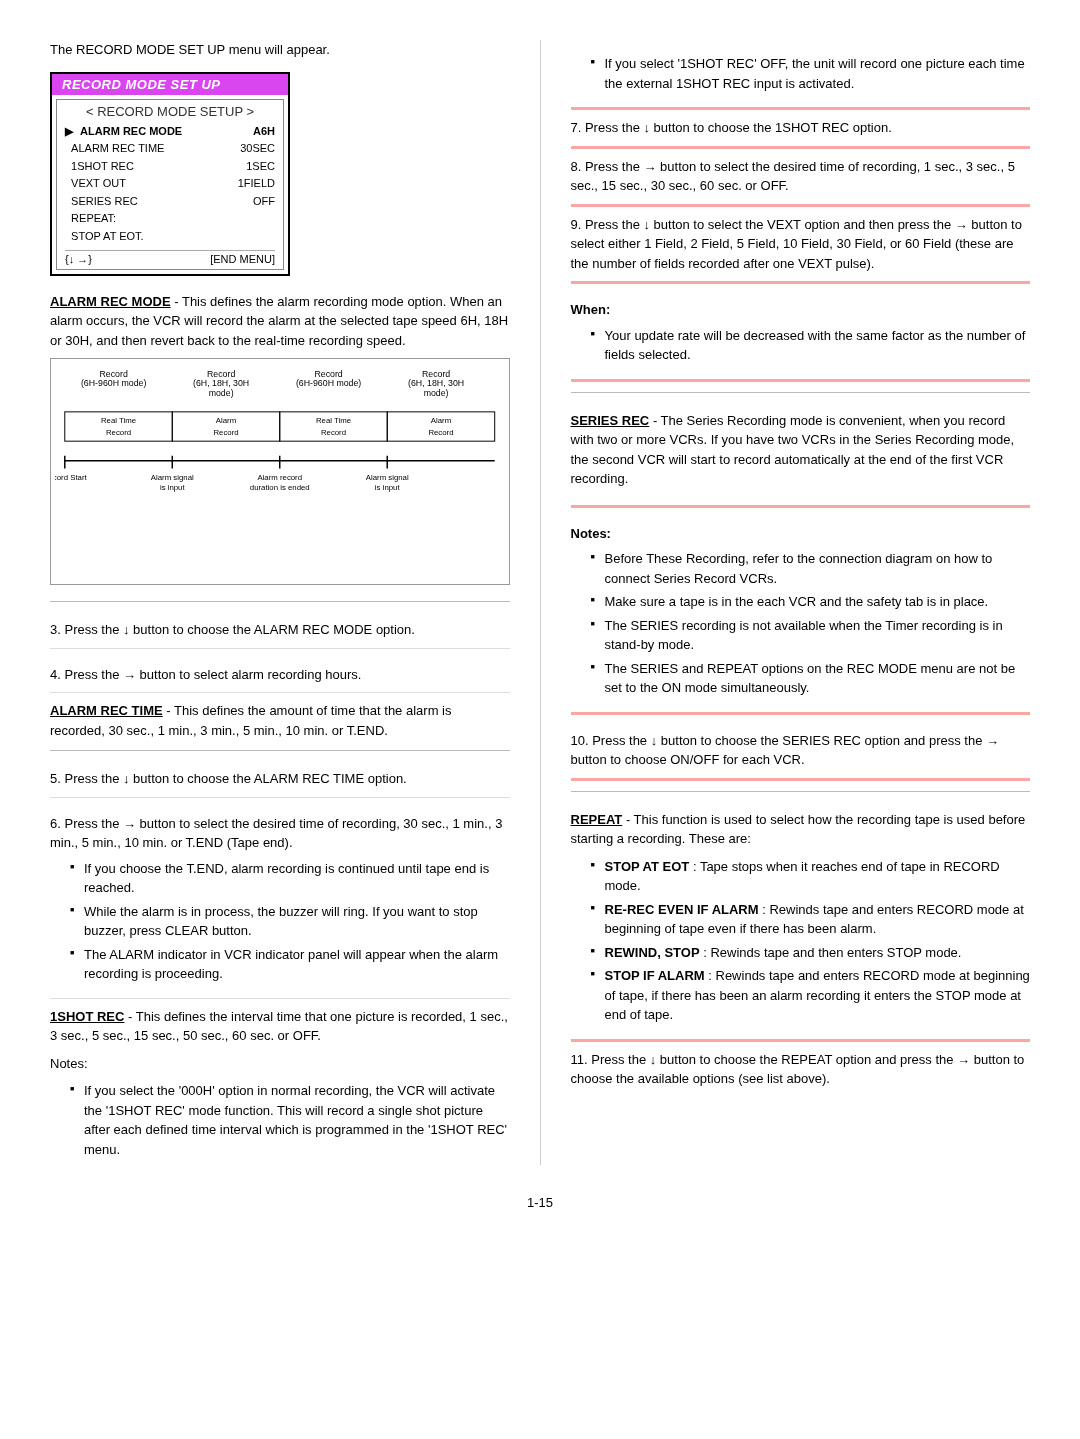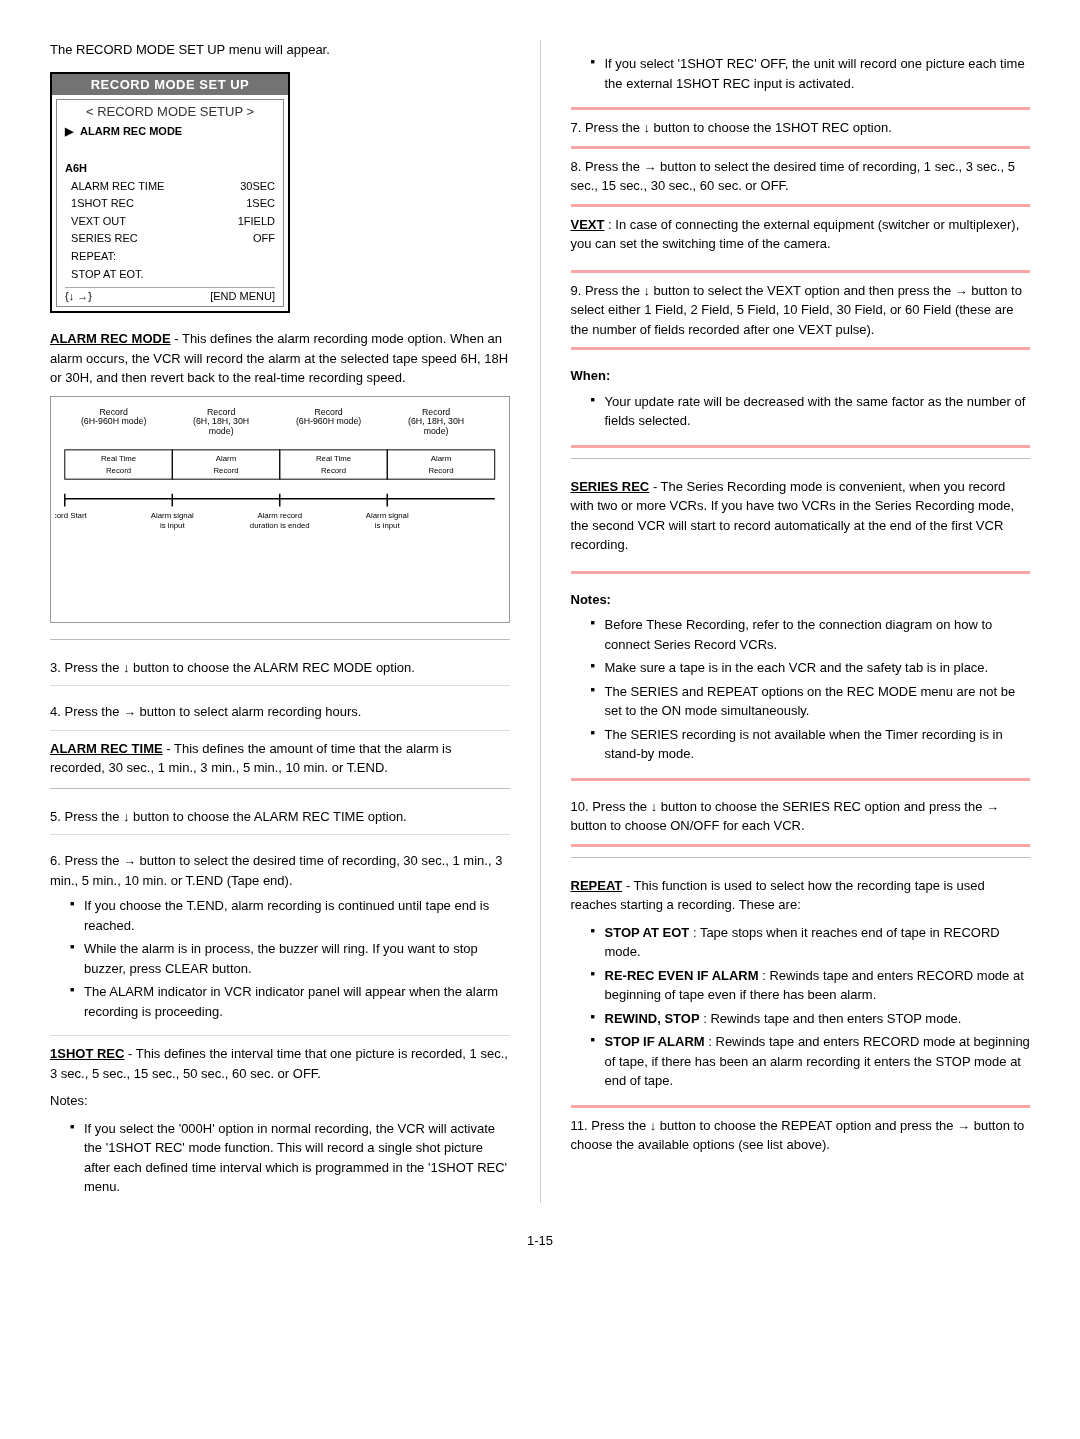--- a/index.html
+++ b/index.html
@@ -31,27 +31,28 @@
     .intro-text { margin-bottom: 12px; font-size: 13px; }
 
     
     .menu-box {
       border: 2px solid #000;
       display: inline-block;
       margin-bottom: 16px;
       min-width: 240px;
     }
     .menu-title {
-      background: #737373;
+      background: #d946ef;
       color: #fff;
-      text-align: center;
+      text-align: left;
       font-weight: bold;
       font-size: 13px;
       padding: 3px 10px;
       letter-spacing: 0.5px;
+      font-style: italic;
     }
     .menu-inner {
       border: 1px solid #888;
       margin: 4px;
       padding: 4px 8px;
       font-size: 11px;
     }
     .menu-header-line {
       text-align: center;
       font-size: 13px;
@@ -60,21 +61,20 @@
     }
     .menu-row {
       display: flex;
       justify-content: space-between;
       gap: 20px;
       font-size: 11px;
       line-height: 1.6;
     }
     .menu-row.active {
       font-weight: bold;
-      flex-direction: column;
     }
     .menu-row .arrow {
       margin-right: 4px;
     }
     .menu-footer {
       display: flex;
       justify-content: space-between;
       font-size: 11px;
       margin-top: 4px;
       border-top: 1px solid #aaa;
@@ -327,26 +327,20 @@
     </div>
 
     <div class="right-item">
       <span>7.  Press the ↓ button to choose the 1SHOT REC option.</span>
     </div>
 
     <div class="right-item">
       <span>8.  Press the → button to select the desired time of recording, 1 sec., 3 sec., 5 sec., 15 sec., 30 sec., 60 sec. or OFF.</span>
     </div>
 
-    <div class="right-item">
-      <p>
-        <span class="term">VEXT</span>
-        <span>: In case of connecting the external equipment (switcher or multiplexer), you can set the switching time of the camera.</span>
-      </p>
-    </div>
 
     <div class="right-item">
       <span>9.  Press the ↓ button to select the VEXT option and then press the → button to select either 1 Field, 2 Field, 5 Field, 10 Field, 30 Field, or 60 Field (these are the number of fields recorded after one VEXT pulse).</span>
     </div>
 
     <div class="right-item note-box">
       <div class="note-title">When:</div>
       <ul class="bullet-list">
         <li>Your update rate will be decreased with the same factor as the number of fields selected.</li>
       </ul>
@@ -359,35 +353,35 @@
         <span class="term">SERIES REC</span>
         <span>- The Series Recording mode is convenient, when you record with two or more VCRs. If you have two VCRs in the Series Recording mode, the second VCR will start to record automatically at the end of the first VCR recording.</span>
       </p>
     </div>
 
     <div class="right-item note-box">
       <div class="note-title">Notes:</div>
       <ul class="bullet-list">
         <li>Before These Recording, refer to the connection diagram on how to connect Series Record VCRs.</li>
         <li>Make sure a tape is in the each VCR and the safety tab is in place.</li>
+        <li>The SERIES recording is not available when the Timer recording is in stand-by mode.</li>
         <li>The SERIES and REPEAT options on the REC MODE menu are not be set to the ON mode simultaneously.</li>
-        <li>The SERIES recording is not available when the Timer recording is in stand-by mode.</li>
       </ul>
     </div>
 
     <div class="right-item">
       <span>10. Press the ↓ button to choose the SERIES REC option and press the → button to choose ON/OFF for each VCR.</span>
     </div>
 
     <hr class="section-sep">
 
     <div class="right-item">
       <p>
         <span class="term">REPEAT</span>
-        <span>- This function is used to select how the recording tape is used reaches starting a recording. These are:</span>
+        <span>- This function is used to select how the recording tape is used before starting a recording. These are:</span>
       </p>
       <ul class="bullet-list">
         <li>
           <span class="term-bold">STOP AT EOT</span>
           <span>: Tape stops when it reaches end of tape in RECORD mode.</span>
         </li>
         <li>
           <span class="term-bold">RE-REC EVEN IF ALARM</span>
           <span>: Rewinds tape and enters RECORD mode at beginning of tape even if there has been alarm.</span>
         </li>

